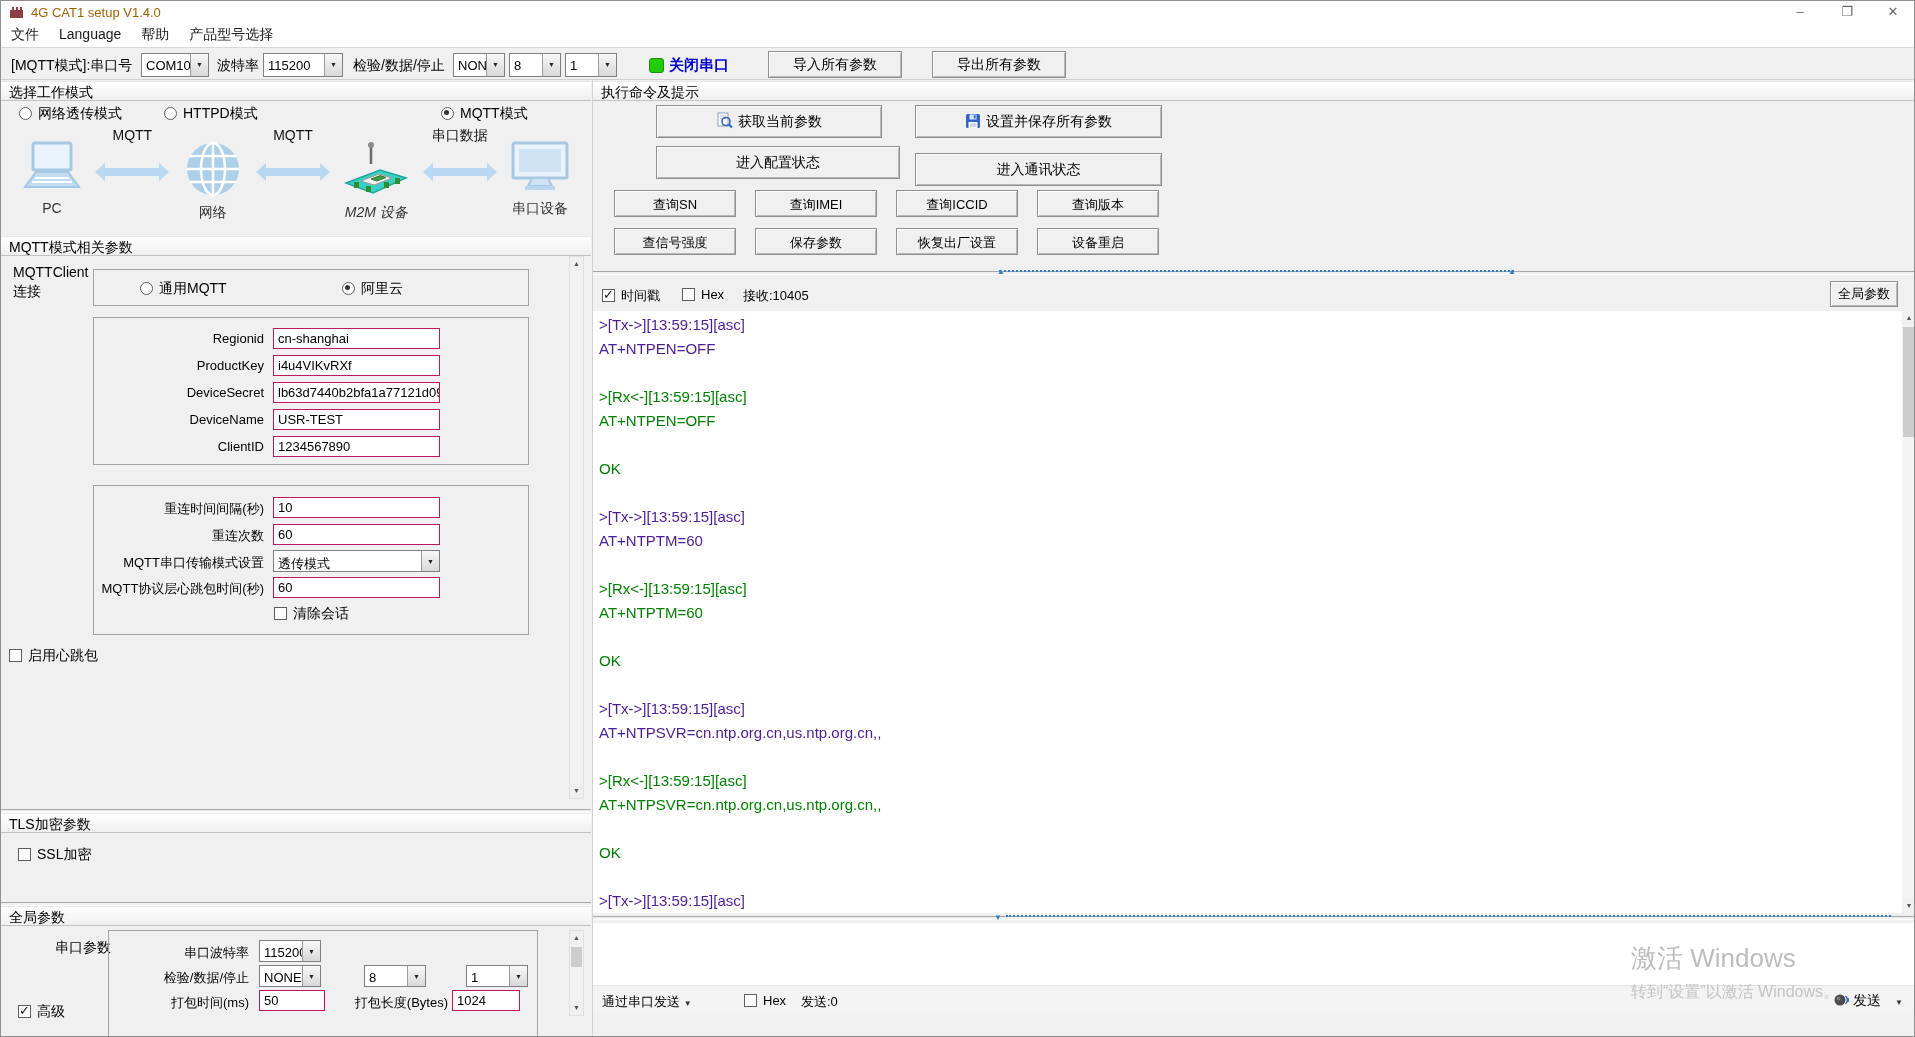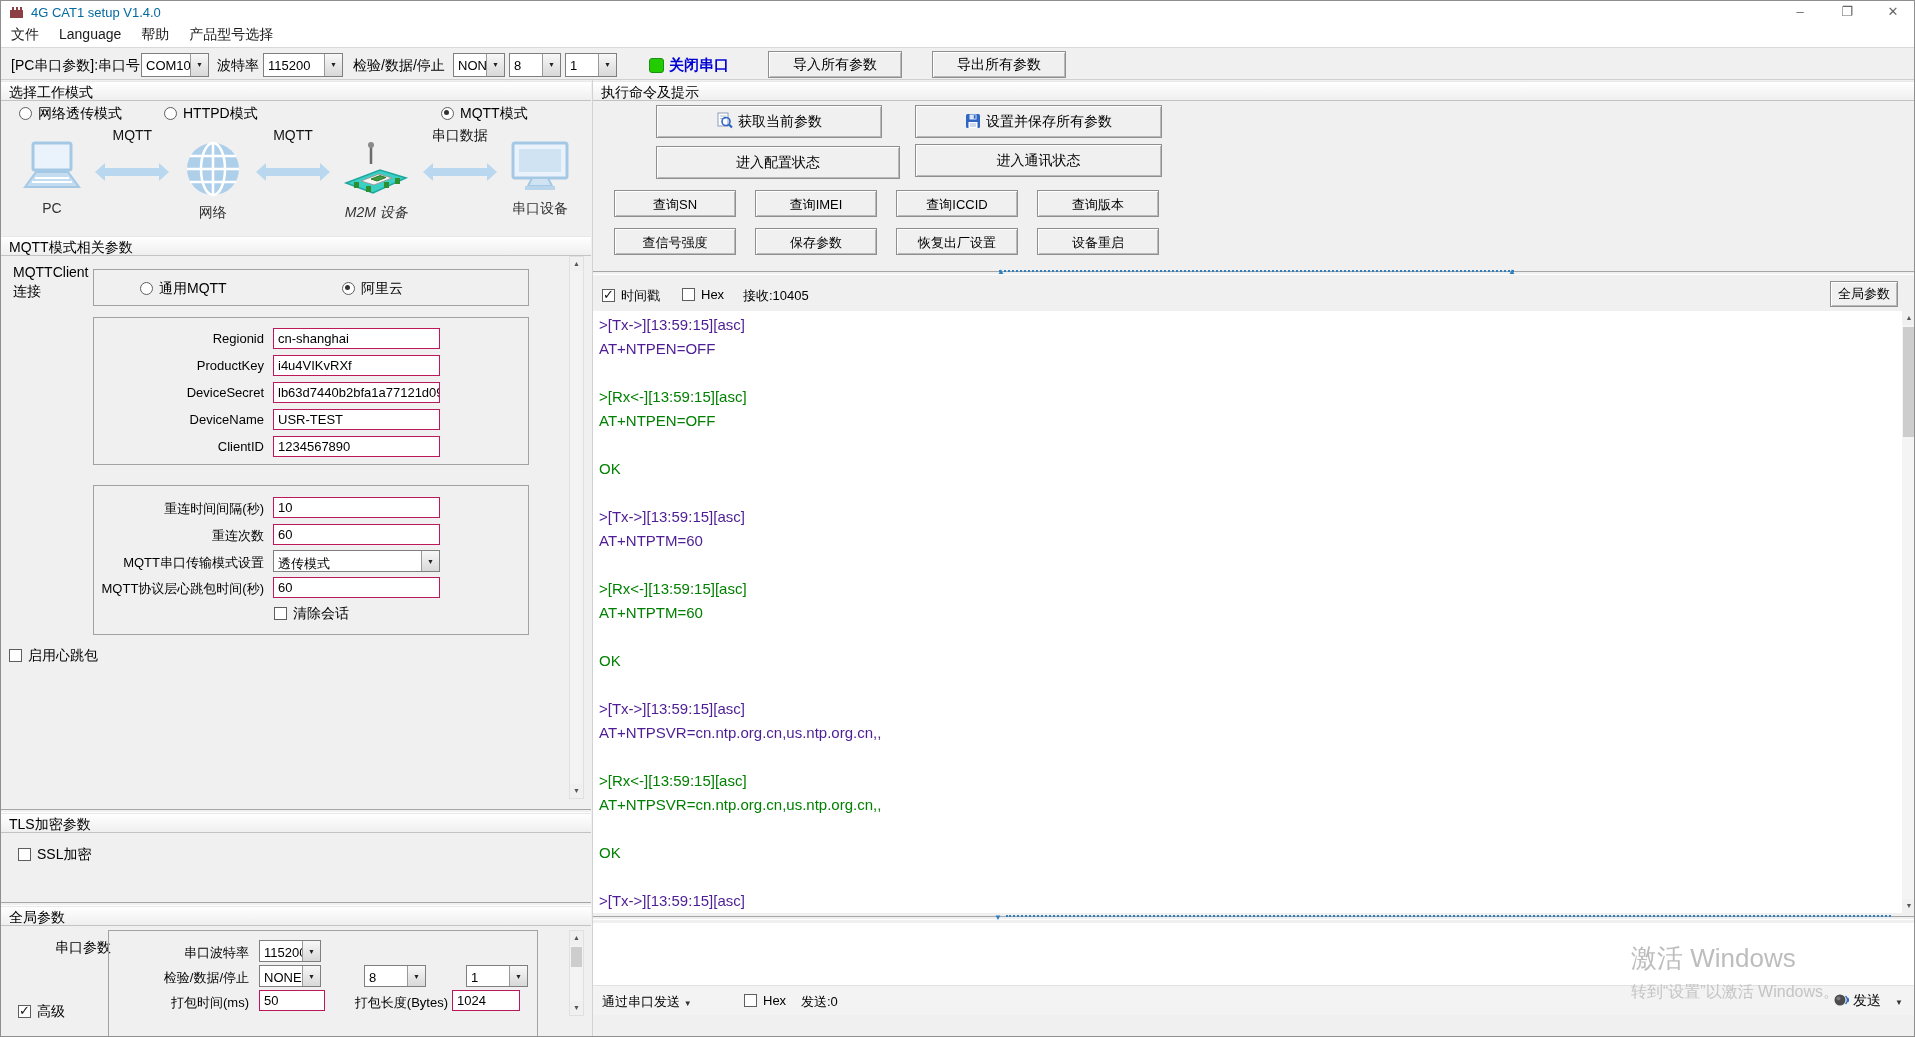--- a/index.html
+++ b/index.html
@@ -1,21 +1,21 @@
 <!DOCTYPE html>
 <html><head>
 <meta charset="utf-8">
 <style>
   html,body{margin:0;padding:0;background:#6d6d6d;font-family:"Liberation Sans","DejaVu Sans",sans-serif;}
   #win{position:relative;width:1915px;height:1037px;background:#f0f0f0;overflow:hidden;border:1px solid #8f8f8f;box-sizing:border-box;}
   .abs{position:absolute;}
   .lbl{position:absolute;font-size:14px;color:#000;white-space:nowrap;}
   
   .titlebar{position:absolute;left:0;top:0;right:0;height:22px;background:#ffffff;}
-  .title-text{position:absolute;left:30px;top:4px;font-size:13px;color:#0369a1;white-space:nowrap;}
+  .title-text{position:absolute;left:30px;top:4px;font-size:13px;color:#a16207;white-space:nowrap;}
   .win-ctrl{position:absolute;top:0;width:46px;height:22px;text-align:center;line-height:22px;font-size:13px;color:#666;}
   .menubar{position:absolute;left:0;top:22px;right:0;height:24px;background:#ffffff;}
   .menu-item{display:inline-block;padding:3px 10px 0 10px;font-size:14px;color:#1a1a1a;}
   .toolbar{position:absolute;left:0;top:46px;right:0;height:33px;background:#f0f0f0;border-top:1px solid #d9d9d9;border-bottom:1px solid #cfcfcf;box-sizing:border-box;}
   
   .combo{position:absolute;height:24px;background:#fff;border:1px solid #7f7f7f;box-sizing:border-box;}
   .combo .val{position:absolute;left:4px;top:4px;right:18px;font-size:13px;white-space:nowrap;overflow:hidden;}
   .combo .dd{position:absolute;right:0;top:0;bottom:0;width:17px;background:linear-gradient(#f8f8f8,#d8d8d8);border-left:1px solid #9a9a9a;text-align:center;font-size:7px;line-height:22px;color:#222;}
   .tbox{position:absolute;height:21px;background:#fff;border:1px solid #be185d;box-sizing:border-box;font-size:13px;line-height:18px;padding:1px 4px;white-space:nowrap;overflow:hidden;}
   .win-btn{position:absolute;background:#f0f0f0;border:1px solid #8f8f8f;box-shadow:inset 1px 1px 0 #ffffff,inset -1px -1px 0 #b9b9b9;font-size:14px;color:#000;text-align:center;box-sizing:border-box;}
@@ -71,21 +71,21 @@
     <span class="win-ctrl" style="left:1776px;">–</span>
     <span class="win-ctrl" style="left:1823px;">❐</span>
     <span class="win-ctrl" style="left:1869px;">✕</span>
   </div>
 
   <div class="menubar">
     
   <span class="menu-item">文件</span><span class="menu-item">Language</span><span class="menu-item">帮助</span><span class="menu-item">产品型号选择</span></div>
 
   <div class="toolbar">
-    <span class="lbl" style="left:10px;top:9px;">[PC串口参数]:串口号</span>
+    <span class="lbl" style="left:10px;top:9px;">[MQTT模式]:串口号</span>
     <span class="combo" style="left:140px;top:5px;width:68px;">
       <span class="val">COM10</span>
         <span class="dd">▼</span>
     </span>
     <span class="lbl" style="left:216px;top:9px;">波特率</span>
     <span class="combo" style="left:262px;top:5px;width:80px;">
       <span class="val">115200</span>
         <span class="dd">▼</span>
     </span>
     <span class="lbl" style="left:352px;top:9px;">检验/数据/停止</span>
@@ -305,21 +305,21 @@
     <svg width="16" height="16" style="vertical-align:-3px;margin-right:5px;">
       <rect x="1" y="1" width="14" height="14" rx="1.5" fill="#2f66c4"></rect>
       <rect x="4.5" y="1.5" width="7" height="5" fill="#dce6f8"></rect>
       <rect x="8.8" y="2.2" width="1.8" height="3.4" fill="#2f66c4"></rect>
       <rect x="3.5" y="9" width="9" height="6" fill="#ffffff"></rect>
       <line x1="5" y1="11" x2="11" y2="11" stroke="#9fb4d8"></line>
       <line x1="5" y1="13" x2="11" y2="13" stroke="#9fb4d8"></line>
     </svg><span>设置并保存所有参数</span>
   </span>
   <span class="win-btn" style="left:655px;top:145px;width:244px;height:33px;line-height:31px;">进入配置状态</span>
-  <span class="win-btn" style="left:914px;top:143px;width:247px;height:33px;line-height:31px;">进入通讯状态</span>
+  <span class="win-btn" style="left:914px;top:152px;width:247px;height:33px;line-height:31px;">进入通讯状态</span>
 
   <div class="smallcmds">
 
   <button class="win-btn">查询SN</button>
       <button class="win-btn">查询IMEI</button>
       <button class="win-btn">查询ICCID</button>
       <button class="win-btn">查询版本</button>
       <button class="win-btn">查信号强度</button>
       <button class="win-btn">保存参数</button>
       <button class="win-btn">恢复出厂设置</button>

